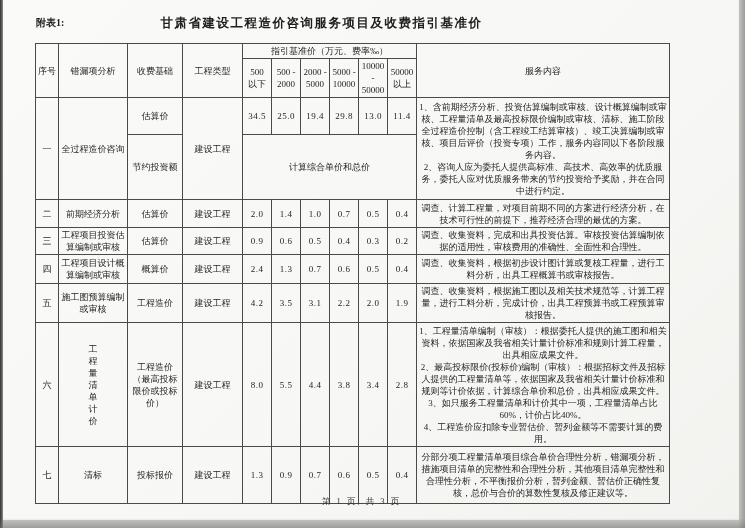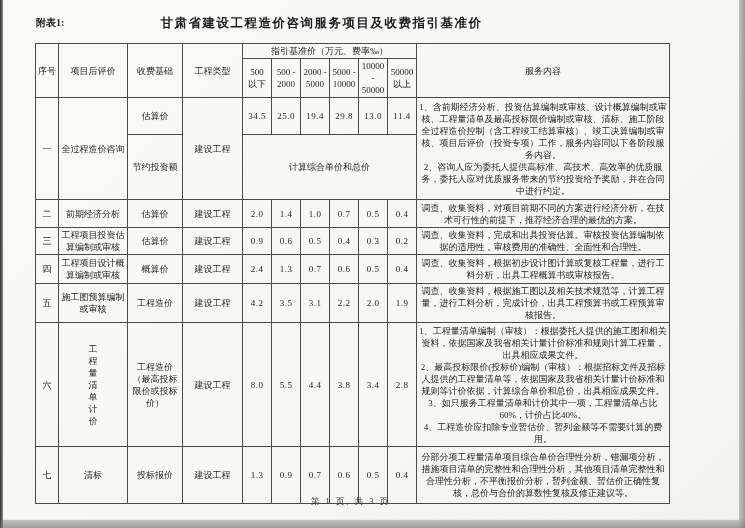--- a/index.html
+++ b/index.html
@@ -12,21 +12,21 @@
     position:absolute;left:3px;top:0;width:736px;height:520px;
     background:linear-gradient(135deg,#fafaf8 0%,#f7f7f5 60%,#f2f2ef 100%);
   }
   
   .edge-left{position:absolute;left:0;top:0;width:3px;height:528px;background:linear-gradient(90deg,#2f2f2e,#8a8a88);}
   .edge-bottom{position:absolute;left:0;bottom:0;width:745px;height:10px;background:linear-gradient(180deg,rgba(120,120,118,0),rgba(120,120,118,.55));}
   .edge-right{position:absolute;right:0;top:0;width:7px;height:528px;background:linear-gradient(270deg,rgba(110,110,108,.5),rgba(110,110,108,0));}
 
   .attach-label{position:absolute;left:36px;top:16px;font-size:10px;font-weight:bold;color:#222;}
   .doc-title{position:absolute;left:0;top:15px;width:643px;text-align:center;font-size:12.5px;font-weight:bold;color:#1e1e1e;letter-spacing:1.5px;}
-  .footer{position:absolute;left:33px;top:496px;width:635px;text-align:center;font-size:8.5px;color:#333;letter-spacing:2px;}
+  .footer{position:absolute;left:44px;top:496px;width:635px;text-align:center;font-size:8.5px;color:#333;letter-spacing:2px;}
 
   table.main{
     position:absolute;left:35px;top:43px;
     border-collapse:collapse;table-layout:fixed;width:635px;
     color:#242424;
   }
   table.main td,table.main th{
     border:1px solid #4a4a48;
     padding:1px 2px;
     font-weight:normal;
@@ -65,21 +65,21 @@
       <col style="width:29px">
       <col style="width:29px">
       <col style="width:29px">
       <col style="width:29px">
     <col style="width:253px">
   </colgroup>
 
   <tbody>
       <tr style="height:15px">
     <th rowspan="2">序号</th>
-    <th rowspan="2">项目后评价</th>
+    <th rowspan="2">错漏项分析</th>
     <th rowspan="2">收费基础</th>
     <th rowspan="2">工程类型</th>
     <th colspan="6" class="subhead">指引基准价（万元、费率‰）</th>
     <th rowspan="2">服务内容</th>
   </tr>
   <tr style="height:22px">
     <th class="subhead">500
 以下</th>
     <th class="subhead">500 -
 2000</th>
@@ -116,21 +116,21 @@
     <td>二</td>
     <td>前期经济分析</td>
     <td>估算价</td>
     <td>建设工程</td>
     <td class="num">2.0</td>
     <td class="num">1.4</td>
     <td class="num">1.0</td>
     <td class="num">0.7</td>
     <td class="num">0.5</td>
     <td class="num">0.4</td>
-    <td class="service">调查、收集资料，对项目前期不同的方案进行经济分析，在技术可行性的前提下，推荐经济合理的最优的方案。</td>
+    <td class="service">调查、计算工程量，对项目前期不同的方案进行经济分析，在技术可行性的前提下，推荐经济合理的最优的方案。</td>
   </tr>
 
   <tr style="height:27px">
     <td>三</td>
     <td>工程项目投资估算编制或审核</td>
     <td>估算价</td>
     <td>建设工程</td>
     <td class="num">0.9</td>
     <td class="num">0.6</td>
     <td class="num">0.5</td>

